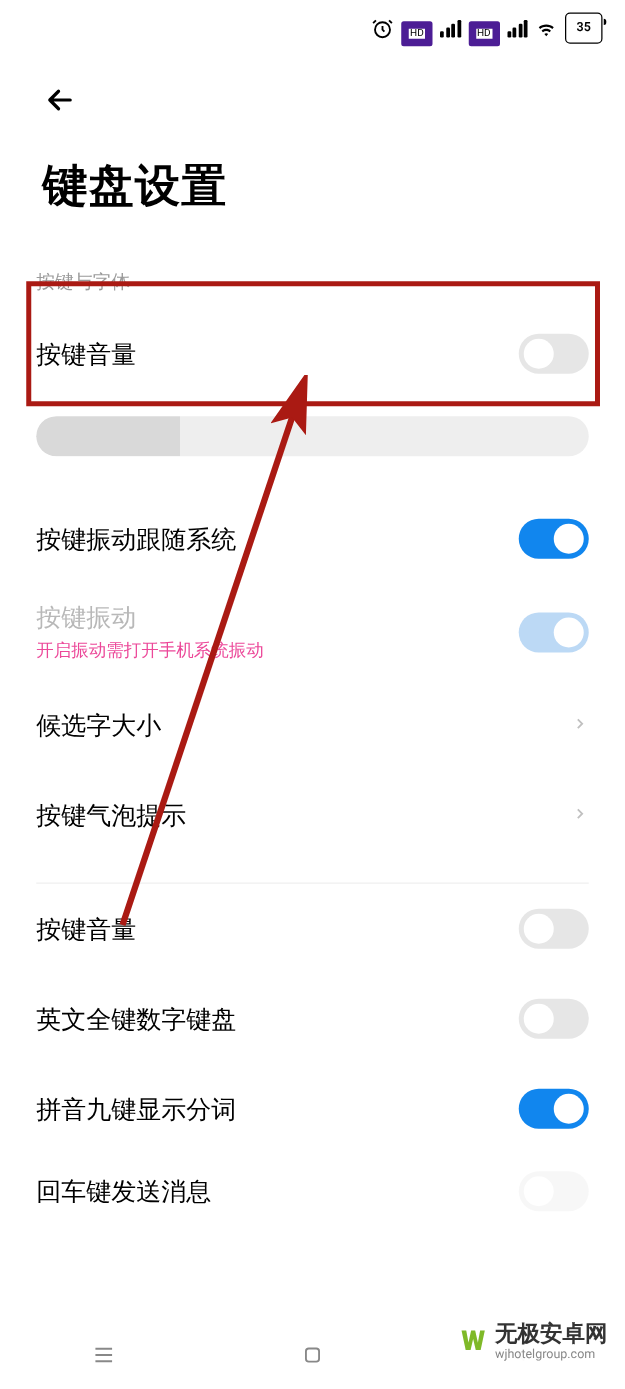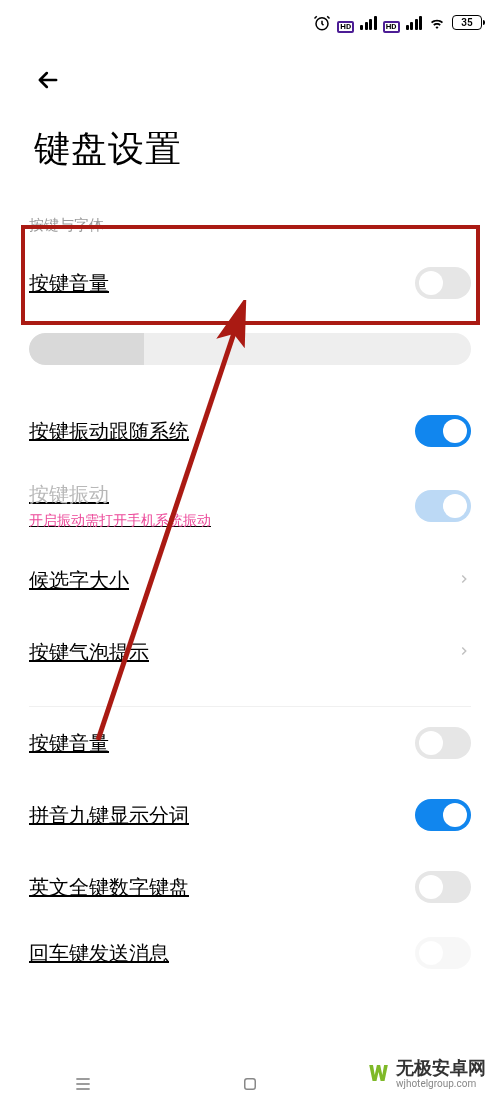--- a/index.html
+++ b/index.html
@@ -38,33 +38,33 @@
       width: 3px;
       background: #000;
       border-radius: 1px;
     }
     .sig-bars span:nth-child(1){height:5px}
     .sig-bars span:nth-child(2){height:8px}
     .sig-bars span:nth-child(3){height:11px}
     .sig-bars span:nth-child(4){height:14px}
     .hd-label {
       font-size: 8px;
-      font-weight: 700;
-      border: 2px solid #4c1d95;
+      font-weight: 400;
+      border: 6px solid #4c1d95;
       border-radius: 2px;
       padding: 0 1px;
       line-height: 8px;
       margin-right: -2px;
       position: relative;
       top: -6px;
       margin-top: 20px;
     }
     .battery {
       width: 30px;
-      height: 15px;
+      height: 25px;
       border: 1.5px solid #000;
       border-radius: 4px;
       position: relative;
       display: flex;
       align-items: center;
       justify-content: center;
       font-size: 10px;
       font-weight: 600;
     }
     .battery::after {
@@ -83,41 +83,40 @@
     .back-btn {
       width: 30px;
       height: 30px;
       display: flex;
       align-items: center;
       justify-content: flex-start;
       cursor: pointer;
     }
     .page-title {
       font-size: 36px;
-      font-weight: 400;
+      font-weight: 700;
       color: #000;
       margin-top: 30px;
       letter-spacing: 1px;
     }
     .content {
       padding: 0 29px;
     }
     .section-header {
       font-size: 15px;
       color: #9a9a9a;
       margin-top: 42px;
       margin-bottom: 8px;
     }
     .setting-row {
       display: flex;
       align-items: center;
       justify-content: space-between;
       min-height: 72px;
       padding: 14px 0;
-      text-decoration: underline;
     }
     .setting-row.tall {
       min-height: 80px;
     }
     .setting-label {
       font-size: 20px;
       color: #000;
     }
     .setting-label.disabled {
       color: #b8b8b8;
@@ -353,27 +352,27 @@
 
   <div class="divider"></div>
 
 
   <div class="setting-row">
     <div class="setting-label">按键音量</div>
     <div class="toggle off"></div>
   </div>
 
   <div class="setting-row">
+    <div class="setting-label">英文全键数字键盘</div>
+    <div class="toggle off"></div>
+  </div>
+
+  <div class="setting-row">
     <div class="setting-label">拼音九键显示分词</div>
     <div class="toggle on"></div>
-  </div>
-
-  <div class="setting-row">
-    <div class="setting-label">英文全键数字键盘</div>
-    <div class="toggle off"></div>
   </div>
 
   <div class="setting-row" style="min-height:40px;padding-bottom:0">
     <div class="setting-label cutoff">回车键发送消息</div>
     <div class="toggle off" style="opacity:0.3"></div>
   </div>
 </div>
 
 <div class="highlight-box"></div>
 

